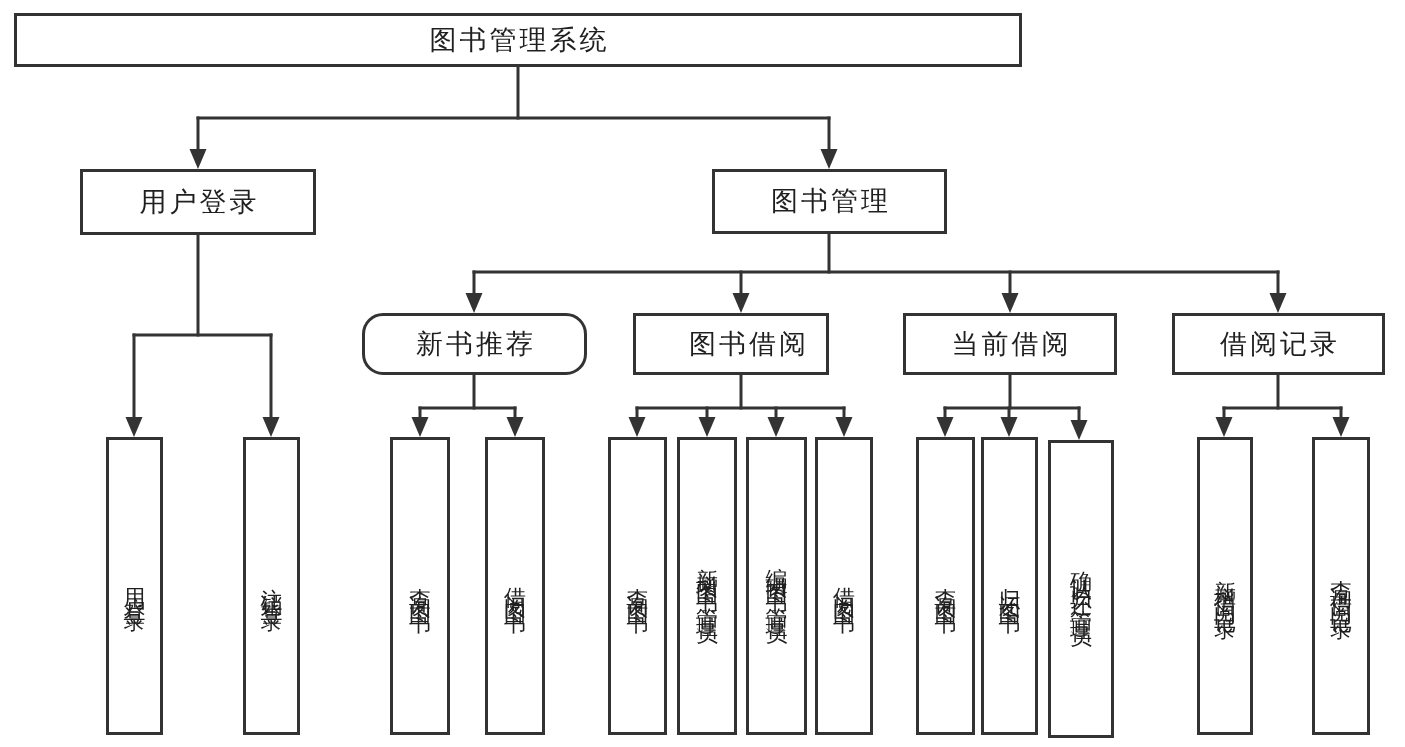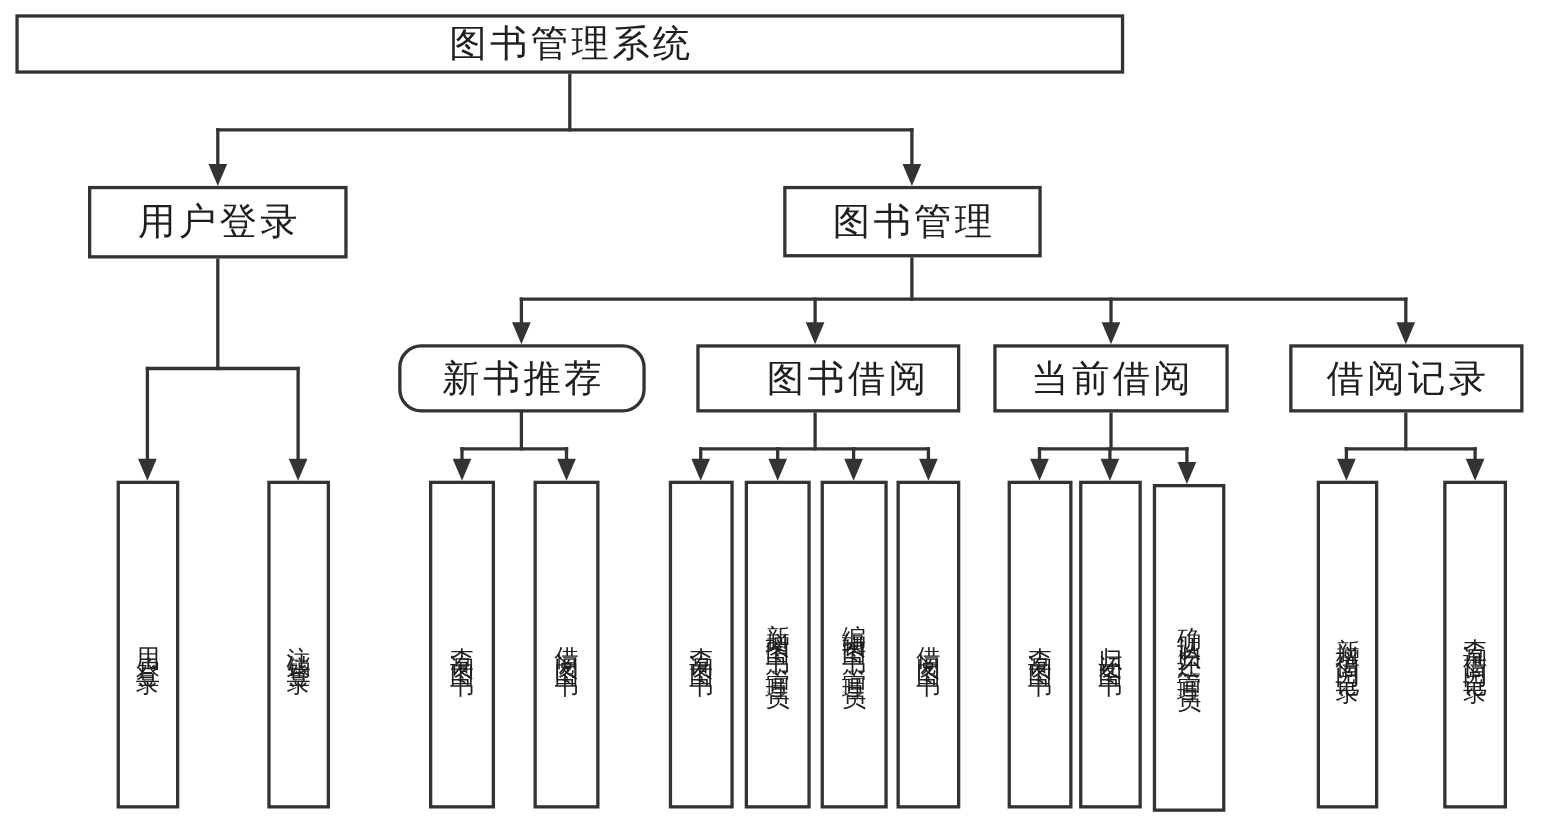--- a/index.html
+++ b/index.html
@@ -31,21 +31,21 @@
   }
   .node {
     position: absolute;
     box-sizing: border-box;
     border: 3px solid var(--border, #333333);
     background: #ffffff;
     display: flex;
     align-items: center;
     justify-content: center;
     color: var(--text, #1f1f1f);
-    font-size: 34px;
+    font-size: 27px;
     letter-spacing: 3px;
     text-indent: 3px;
     white-space: nowrap;
     line-height: 1;
   }
   .node.vertical {
     writing-mode: vertical-rl;
     text-orientation: mixed;
     font-size: 22px;
     letter-spacing: 8px;
@@ -117,21 +117,21 @@
       <line x1="1224" y1="408" x2="1224" y2="419"></line>
       <polygon points="1224,437 1215.5,417 1232.5,417"></polygon>
       <line x1="1341" y1="408" x2="1341" y2="419"></line>
       <polygon points="1341,437 1332.5,417 1349.5,417"></polygon>
     </svg>
   <div id="nodes">
       <div class="node" style="left: 14px; top: 13px; width: 1008px; height: 54px;">图书管理系统</div>
       <div class="node" style="left: 80px; top: 169px; width: 236px; height: 66px;">用户登录</div>
       <div class="node" style="left: 712px; top: 169px; width: 235px; height: 65px;">图书管理</div>
       <div class="node" style="left: 362px; top: 313px; width: 225px; height: 62px; border-radius: 21px;">新书推荐</div>
-      <div class="node" style="left: 633px; top: 313px; width: 240px; height: 62px; padding-left: 33px;">图书借阅</div>
+      <div class="node" style="left: 633px; top: 313px; width: 196px; height: 62px; padding-left: 33px;">图书借阅</div>
       <div class="node" style="left: 903px; top: 313px; width: 214px; height: 62px;">当前借阅</div>
       <div class="node" style="left: 1172px; top: 313px; width: 213px; height: 62px;">借阅记录</div>
       <div class="node vertical" style="left: 106px; top: 437px; width: 57px; height: 298px;">用户登录</div>
       <div class="node vertical" style="left: 243px; top: 437px; width: 57px; height: 298px;">注销登录</div>
       <div class="node vertical" style="left: 390px; top: 437px; width: 60px; height: 298px;">查询图书</div>
       <div class="node vertical" style="left: 485px; top: 437px; width: 60px; height: 298px;">借阅图书</div>
       <div class="node vertical" style="left: 608px; top: 437px; width: 59px; height: 298px;">查询图书</div>
       <div class="node vertical" style="left: 677px; top: 437px; width: 60px; height: 298px;">新增图书（管理员）</div>
       <div class="node vertical" style="left: 746px; top: 437px; width: 61px; height: 298px;">编辑图书（管理员）</div>
       <div class="node vertical" style="left: 815px; top: 437px; width: 58px; height: 298px;">借阅图书</div>

